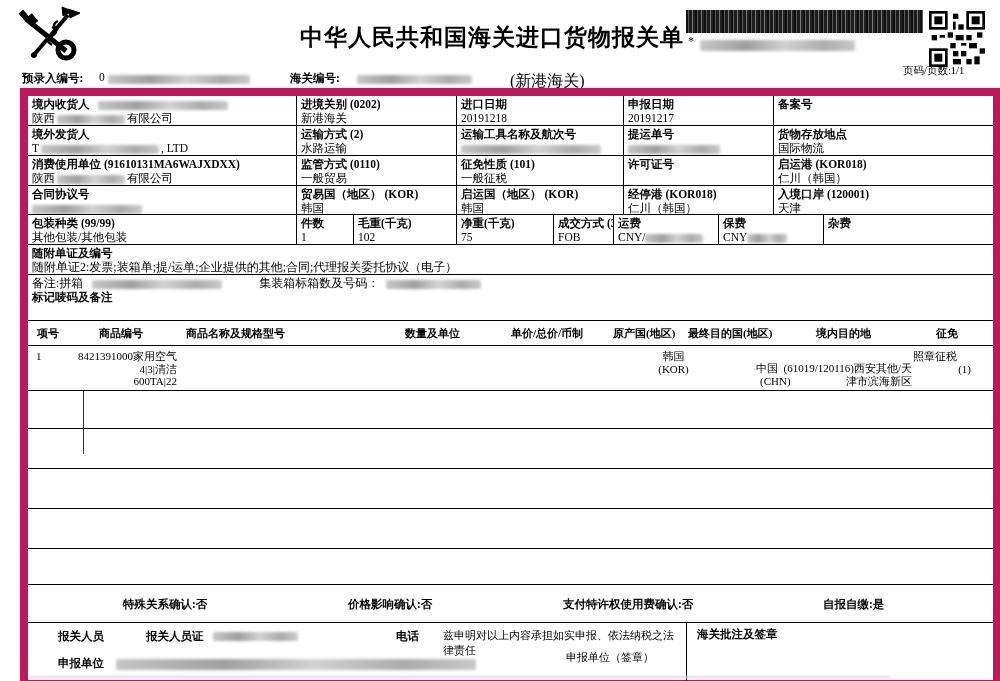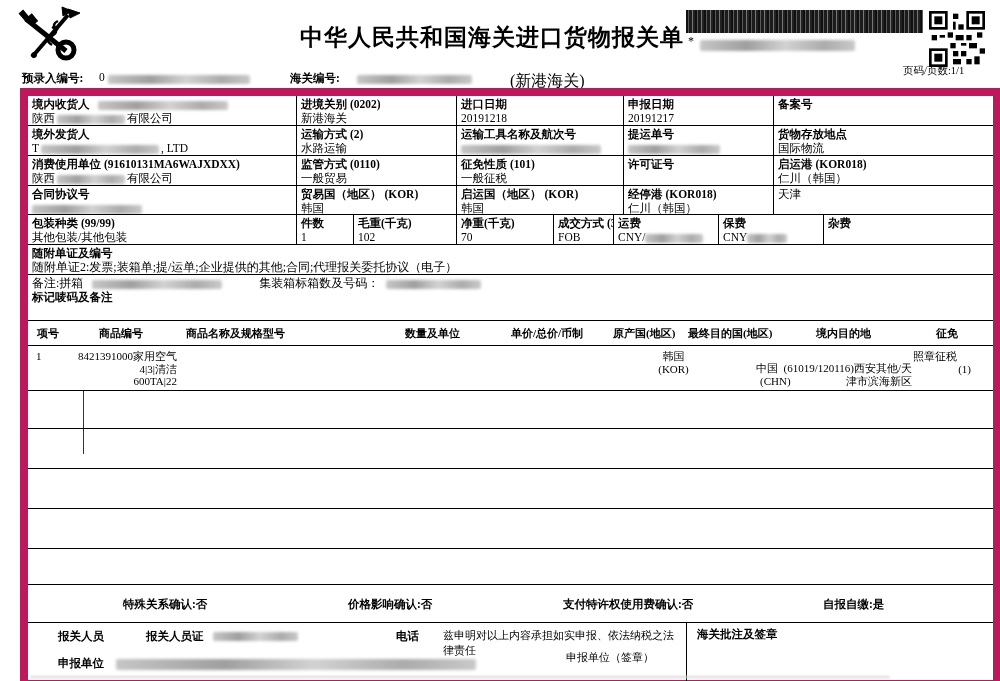--- a/index.html
+++ b/index.html
@@ -181,40 +181,41 @@
       </div>
       <div class="cell" style="width:167px">
         <div class="ln lb">启运国（地区） (KOR)</div>
         <div class="ln">韩国</div>
       </div>
       <div class="cell" style="width:150px">
         <div class="ln lb">经停港 (KOR018)</div>
         <div class="ln">仁川（韩国）</div>
       </div>
       <div class="cell" style="flex:1">
+        <div class="ln lb">入境口岸 (120001)</div>
         <div class="ln">天津</div>
       </div>
     </div>
 
     <div class="row" style="height:30px">
       <div class="cell" style="width:268px">
         <div class="ln lb">包装种类 (99/99)</div>
         <div class="ln">其他包装/其他包装</div>
       </div>
       <div class="cell" style="width:57px">
         <div class="ln lb">件数</div>
         <div class="ln">1</div>
       </div>
       <div class="cell" style="width:103px">
         <div class="ln lb">毛重(千克)</div>
         <div class="ln">102</div>
       </div>
       <div class="cell" style="width:97px">
         <div class="ln lb">净重(千克)</div>
-        <div class="ln">70</div>
+        <div class="ln">75</div>
       </div>
       <div class="cell" style="width:60px">
         <div class="ln lb">成交方式 (3)</div>
         <div class="ln">FOB</div>
       </div>
       <div class="cell" style="width:105px">
         <div class="ln lb">运费</div>
         <div class="ln"><span>CNY/</span><span class="redact" style="width:58px"></span></div>
       </div>
       <div class="cell" style="width:105px">

